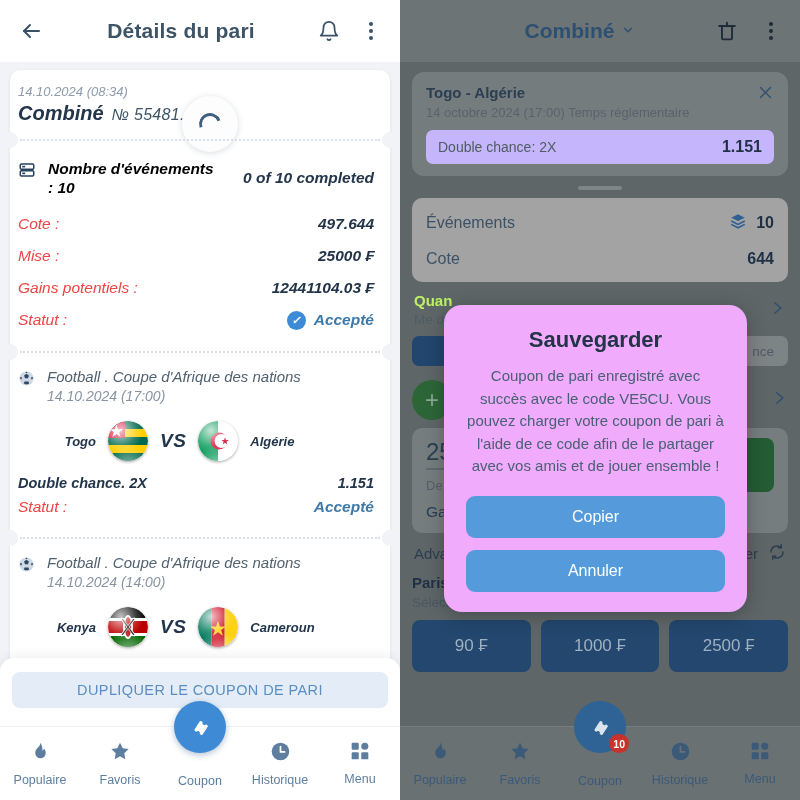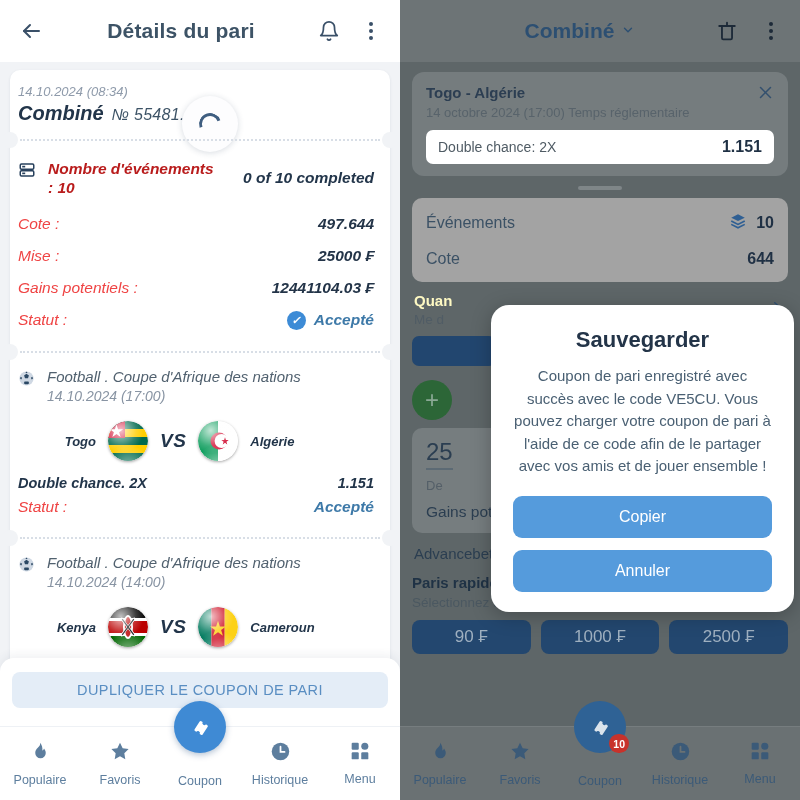--- a/index.html
+++ b/index.html
@@ -88,21 +88,21 @@
   .row {
     display: flex; align-items: center; justify-content: space-between;
     padding: 7px 0;
   }
   .row-label { font-size: 15.5px; color: #ef4444; }
   .row-value { font-size: 15.5px; color: #233448; font-weight: 700; }
 
   .ev-row { display: flex; align-items: center; justify-content: space-between; padding: 4px 0 10px 0; }
   .ev-left { display: flex; align-items: flex-start; gap: 12px; }
   .ev-icon { color: #27405c; margin-top: 2px; }
-  .ev-label { font-size: 15.5px; font-weight: 700; color: #b91c1c; line-height: 1.25; max-width: 175px;}
+  .ev-label { font-size: 15.5px; font-weight: 700; color: #000000; line-height: 1.25; max-width: 175px;}
   .ev-right { font-size: 15.5px; font-weight: 700; color: #22354a; }
 
   .status-val { display: flex; align-items: center; gap: 8px; }
   .check {
     width: 19px; height: 19px; border-radius: 50%;
     background: #3d8bd6; color: #fff;
     display: flex; align-items: center; justify-content: center;
     font-size: 11px; font-weight: bold;
   }
   .accepted { color: #3d79a8; font-weight: 700; font-size: 15.5px; }
@@ -182,35 +182,35 @@
   .r-body { flex: 1; position: relative; overflow: hidden; padding: 10px 12px 0 12px; }
 
   .r-card {
     background: #757c7e; border-radius: 12px; padding: 12px 14px 12px 14px;
     position: relative; margin-bottom: 10px;
   }
   .r-card-title { font-size: 15px; font-weight: 700; color: #2c3e52; }
   .r-card-sub { font-size: 13px; color: #58636b; margin-top: 4px; }
   .r-close { position: absolute; right: 14px; top: 12px; color: #33506e; font-size: 17px; }
   .r-pill {
-    margin-top: 10px; background: #ffffff; border-radius: 7px; height: 34px;
+    margin-top: 10px; background: #c4b5fd; border-radius: 7px; height: 34px;
     display: flex; align-items: center; justify-content: space-between; padding: 0 12px;
   }
   .r-pill-l { font-size: 14px; color: #4f5b64; }
   .r-pill-r { font-size: 16px; font-weight: 700; color: #1f3044; }
 
   .r-grab { width: 44px; height: 4px; border-radius: 3px; background: #7f8688; margin: 2px auto 8px auto; }
 
   .r-summary { background: #a3a3a3; border-radius: 10px; padding: 6px 14px; }
   .r-sum-row { display: flex; align-items: center; justify-content: space-between; padding: 8px 0; }
   .r-sum-l { font-size: 16px; color: #3b5165; }
   .r-sum-r { font-size: 16px; font-weight: 700; color: #1f3044; display:flex; align-items:center; gap:9px;}
 
   .r-line { display:flex; align-items:center; justify-content: space-between; padding: 10px 2px 0 2px; }
-  .r-line-title { font-size: 15px; font-weight: 700; color: #fef9c3; }
+  .r-line-title { font-size: 15px; font-weight: 700; color: #bef264; }
   .r-line-sub { font-size: 13.5px; color: #505c65; margin-top: 3px; }
   .chev-r { color: #2f4f70; font-size: 20px; font-weight: 300; }
 
   .blue-chip { width: 84px; height: 30px; border-radius: 7px; background: #22466f; }
   .grey-chip { height: 30px; border-radius: 7px; background: #7d8486; display:flex;align-items:center;justify-content:center;
                color:#4f5b64; font-size: 13.5px; padding: 0 14px;}
   .green-circ { width: 40px; height: 40px; border-radius: 50%; background: #2c6637; color: #8aa894;
                 display:flex;align-items:center;justify-content:center; font-size: 24px; }
   .green-chip { width: 52px; height: 54px; border-radius: 8px; background: #245c33; }
 
@@ -220,21 +220,21 @@
   .gains { font-size: 15.5px; color: #2b3e51; margin-top: 10px; }
 
   .adv-row { display:flex; align-items:center; justify-content: space-between; padding: 10px 2px 0 2px; }
   .adv-l { font-size: 15px; color: #2b3e51; }
   .adv-r { display:flex; align-items:center; gap:10px; font-size: 15px; color: #2b3e51; }
 
   .rapid-title { font-size: 15px; font-weight: 700; color: #1f3245; margin-top: 10px;}
   .rapid-sub { font-size: 13.5px; color: #4b5861; margin-top: 4px; }
   .rapid-btns { display: flex; gap: 10px; margin-top: 10px; }
   .rapid-btn {
-    flex: 1; height: 34px; border-radius: 8px; background: #23476f;
+    flex: 1; height: 52px; border-radius: 8px; background: #23476f;
     display:flex; align-items:center; justify-content:center;
     color: #9fb0c0; font-size: 17px;
   }
 
   .r-bottomnav {
     height: 74px; background: #6a7173; flex: 0 0 auto;
     border-top: 1px solid #767d7f;
     display: flex; align-items: center; position: relative;
   }
   .r-nav-item { flex: 1; display:flex; flex-direction: column; align-items:center; gap: 7px; color: #3b5a78; }
@@ -248,24 +248,23 @@
     position: absolute; right: -3px; bottom: 0px;
     min-width: 19px; height: 19px; border-radius: 10px;
     background: #c8322b; color: #fff; font-size: 10.5px; font-weight: 700;
     display:flex; align-items:center; justify-content:center; padding: 0 4px;
   }
 
   
   .dialog-overlay { position: absolute; inset: 0; }
   .dialog {
     position: absolute; left: 44px; top: 243px;
-    width: 303px; border-radius: 18px; background: #ffffff;
+    width: 303px; border-radius: 18px; background: #f0abfc;
     padding: 22px 22px 20px 22px;
     box-shadow: 0 4px 20px rgba(0,0,0,.25);
-    margin-left: 47px;
   }
   .dlg-title { text-align:center; font-size: 22px; font-weight: 700; color: #233448; }
   .dlg-msg { text-align:center; font-size: 15px; line-height: 1.5; color: #4a6073; margin-top: 12px; }
   .dlg-btn {
     margin-top: 12px; height: 42px; border-radius: 9px; background: #559bdc;
     display:flex; align-items:center; justify-content:center;
     color: #ffffff; font-size: 16px;
   }
   .dlg-btn.first { margin-top: 18px; }
 </style>

